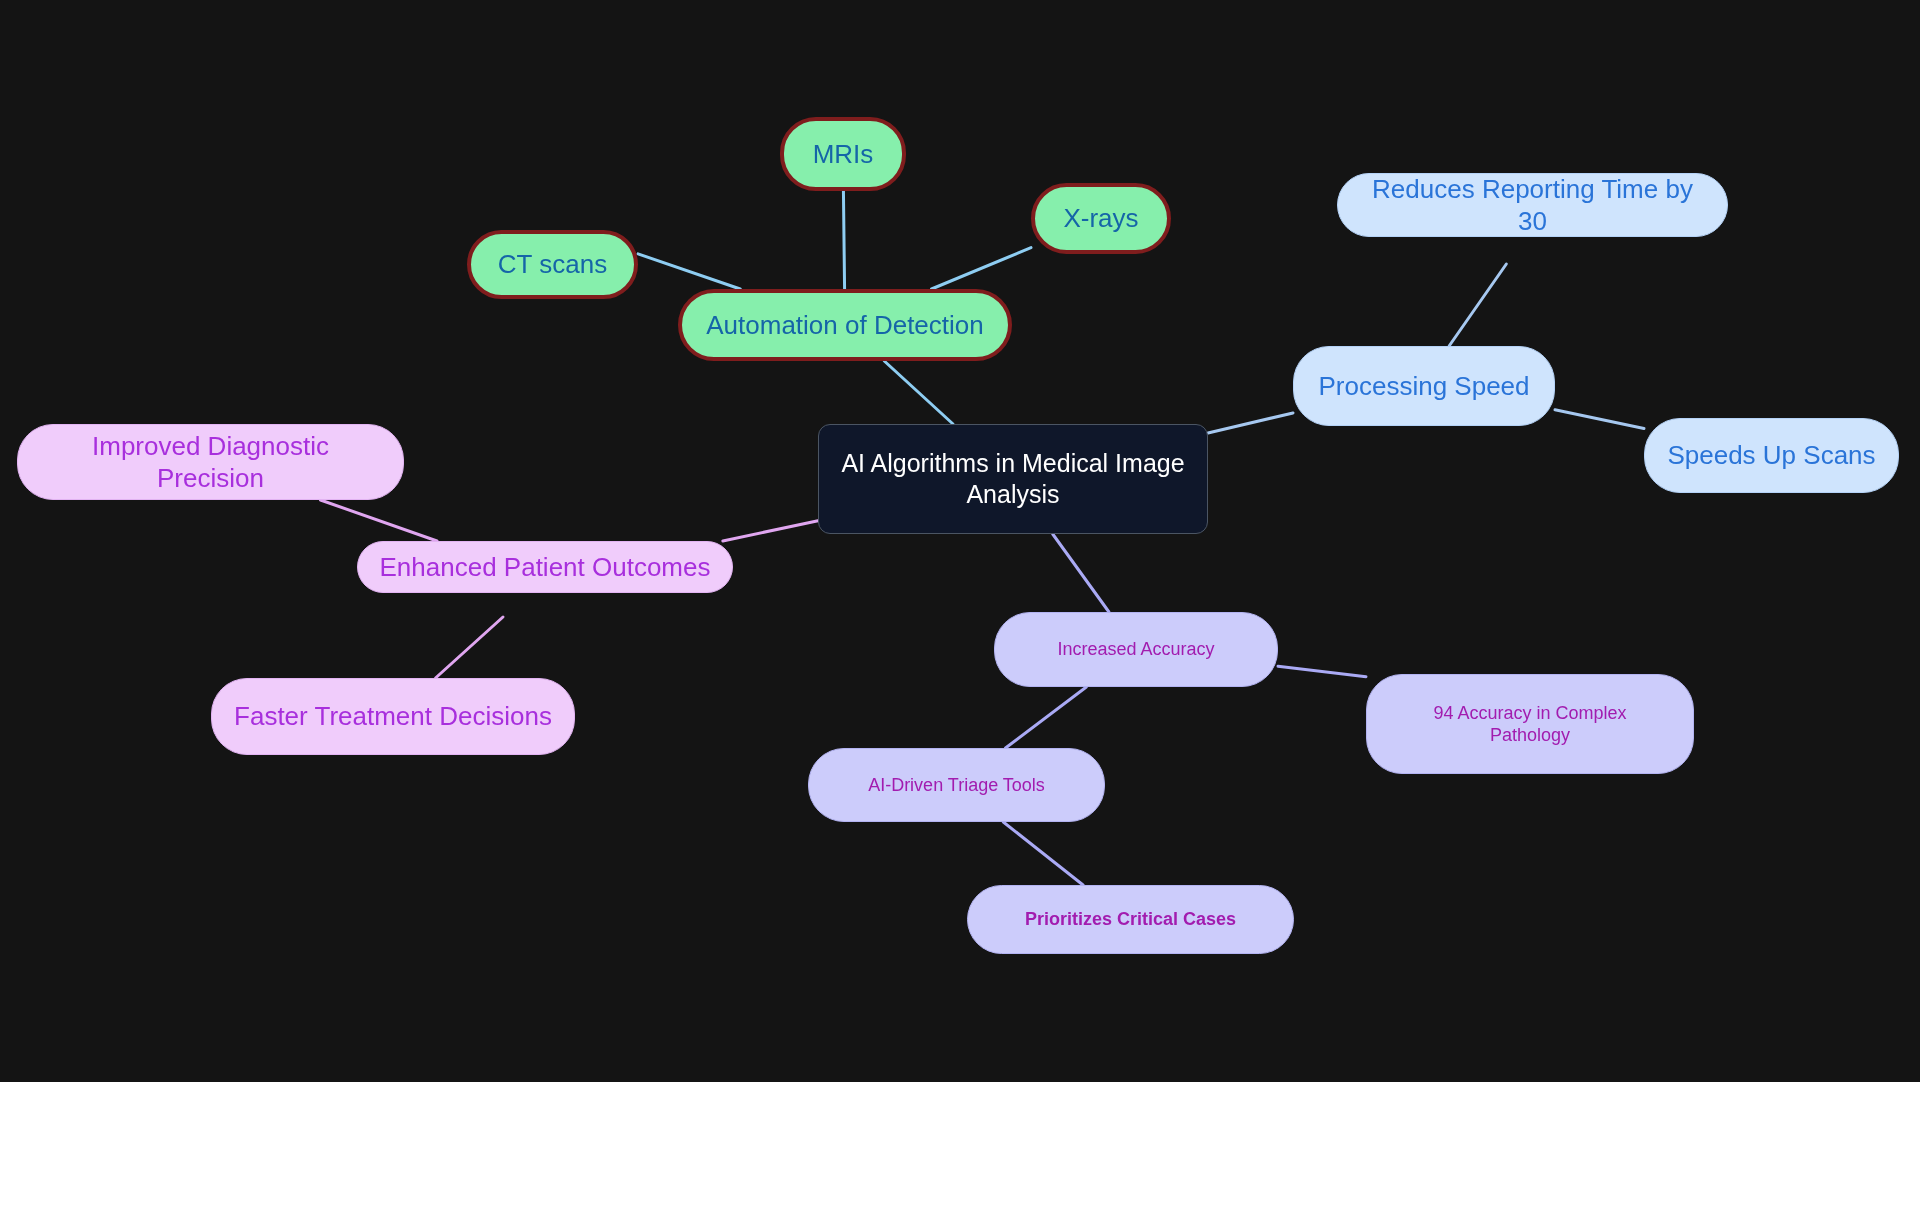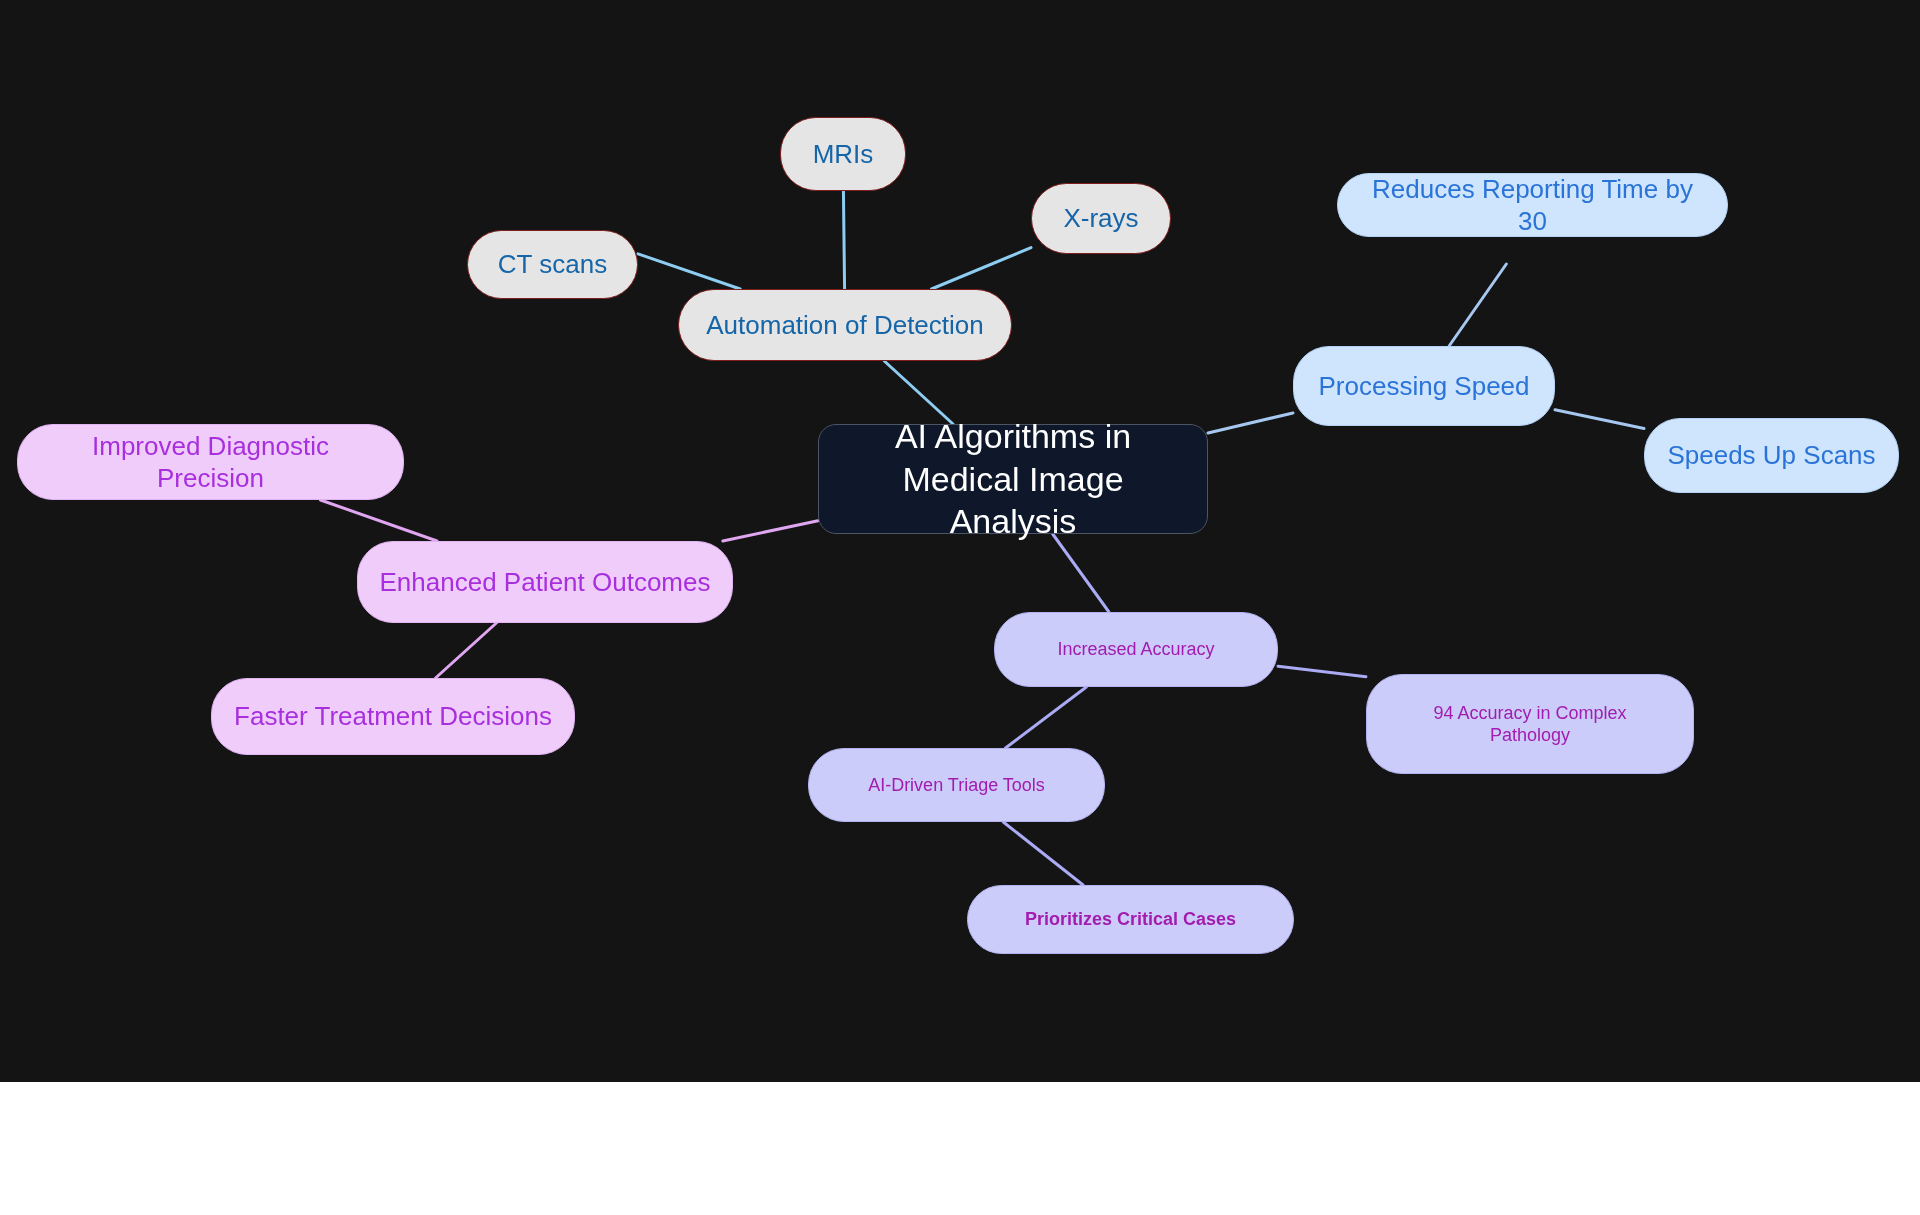--- a/index.html
+++ b/index.html
@@ -40,26 +40,26 @@
     text-align: center;
     border-radius: 36px;
     line-height: 1.25;
     white-space: pre-line;
     padding: 6px 18px;
   }
   .node.root {
     background: #0f172a;
     border: 1px solid #4b5563;
     color: #ffffff;
-    font-size: 34px;
-    border-radius: 18px;
+    font-size: 25px;
+    border-radius: 12px;
   }
   .node.blue-a {
-    background: #e5e5e5;
-    border: 1px solid #7f1d1d;
+    background: #86efac;
+    border: 4px solid #7f1d1d;
     color: #1565a8;
     font-size: 26px;
   }
   .node.blue-b {
     background: #cfe4fd;
     border: 1px solid #b4d2f7;
     color: #2a74d8;
     font-size: 26px;
   }
   .node.violet {
@@ -111,21 +111,21 @@
       <div class="node blue-a" style="left: 780px; top: 117px; width: 126px; height: 74px;">MRIs</div>
       <div class="node blue-a" style="left: 1031px; top: 183px; width: 140px; height: 71px;">X-rays</div>
       <div class="node blue-b" style="left: 1293px; top: 346px; width: 262px; height: 80px;">Processing Speed</div>
       <div class="node blue-b" style="left: 1337px; top: 173px; width: 391px; height: 64px; text-align: center;">Reduces Reporting Time by 30</div>
       <div class="node blue-b" style="left: 1644px; top: 418px; width: 255px; height: 75px;">Speeds Up Scans</div>
       <div class="node violet" style="left: 994px; top: 612px; width: 284px; height: 75px;">Increased Accuracy</div>
       <div class="node violet" style="left: 1366px; top: 646px; width: 328px; height: 100px; margin-top: 28px;">94 Accuracy in Complex
 Pathology</div>
       <div class="node violet" style="left: 808px; top: 748px; width: 297px; height: 74px;">AI-Driven Triage Tools</div>
       <div class="node violet" style="left: 967px; top: 885px; width: 327px; height: 69px; font-weight: bold;">Prioritizes Critical Cases</div>
-      <div class="node pink" style="left: 357px; top: 541px; width: 376px; height: 82px;">Enhanced Patient Outcomes</div>
+      <div class="node pink" style="left: 357px; top: 541px; width: 376px; height: 52px;">Enhanced Patient Outcomes</div>
       <div class="node pink" style="left: 17px; top: 424px; width: 387px; height: 76px;">Improved Diagnostic Precision</div>
       <div class="node pink" style="left: 211px; top: 678px; width: 364px; height: 77px;">Faster Treatment Decisions</div>
     </div>
 </div>
 
 <div id="footer">
   
 </div>
 
 </body></html>

